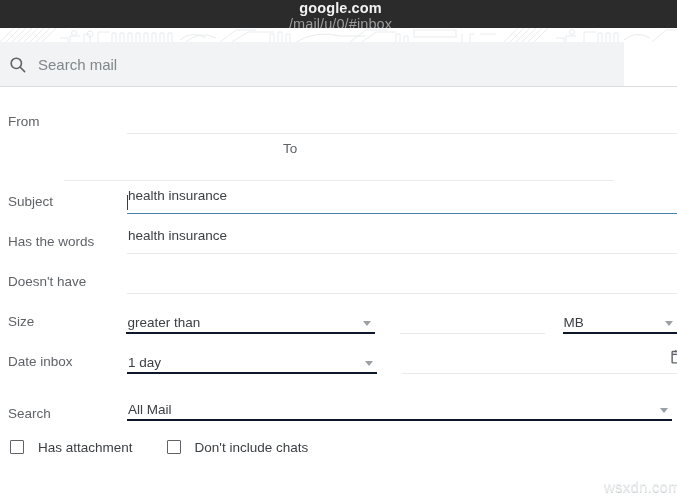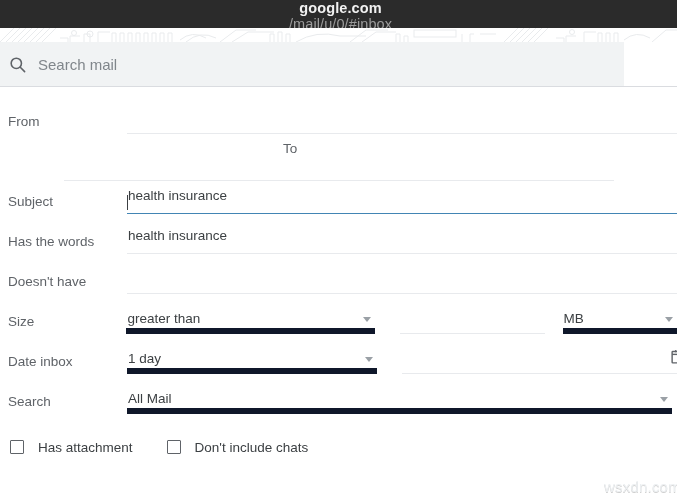--- a/index.html
+++ b/index.html
@@ -133,21 +133,21 @@
     background: #3c4043;
   }
 
   
   .field-full { width: 550px; }
 
   
   .select {
     position: relative;
     height: 26px;
-    border-bottom: 6px solid #0f172a;
+    border-bottom: 2px solid #0f172a;
     box-sizing: border-box;
     display: flex;
     align-items: flex-end;
     padding-bottom: 2px;
   }
   .select .arrow {
     position: absolute;
     right: 4px;
     bottom: 6px;
     width: 0; height: 0;
@@ -320,21 +320,21 @@
             <rect x="3" y="5" width="18" height="16" rx="1"></rect>
             <line x1="3" y1="9" x2="21" y2="9"></line>
             <line x1="8" y1="3" x2="8" y2="6"></line>
             <line x1="16" y1="3" x2="16" y2="6"></line>
             <rect x="10" y="12" width="5" height="5" fill="#5f6368" stroke="none"></rect>
           </svg>
         </span>
       </div>
     </div>
 
-    <div class="row" style="top:294px;">
+    <div class="row" style="top:294px;align-items:flex-end;">
       <div class="row-label">Search</div>
       <div class="select select-scope">
         <span class="field-value">All Mail</span>
         <span class="arrow"></span>
       </div>
     </div>
 
     <div class="checkrow">
       <span class="checkbox"></span>
       <span class="check-label">Has attachment</span>

